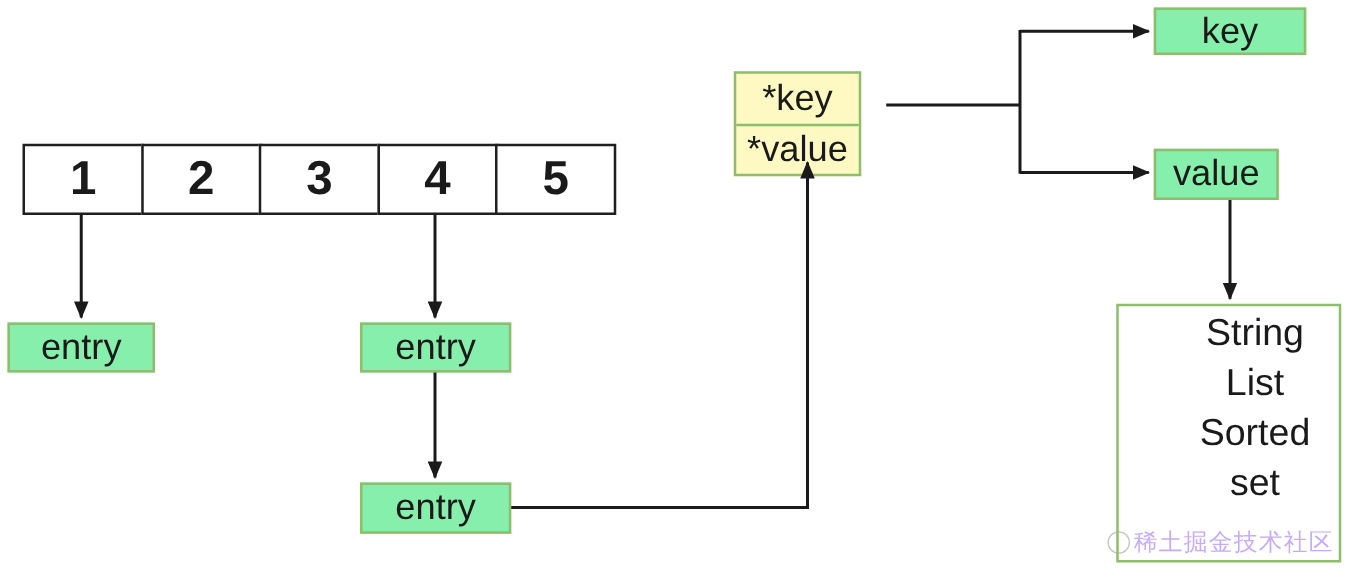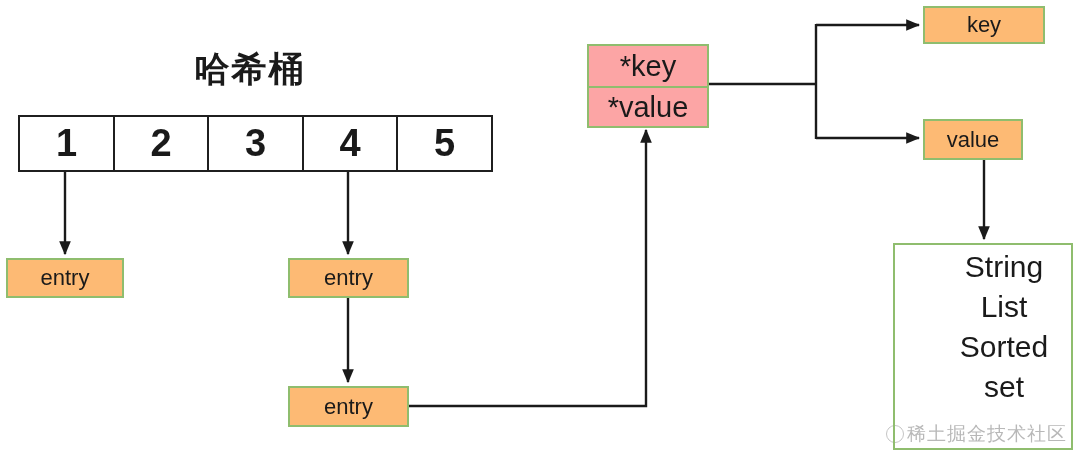--- a/index.html
+++ b/index.html
@@ -53,39 +53,39 @@
     justify-content: center;
     font-size: 38px;
     font-weight: 700;
     background: #ffffff;
   }
   .bucket-cell:first-child { margin-left: 0; }
   .green-box {
     position: absolute;
     box-sizing: border-box;
     border: 2.2px solid #8fbd6e;
-    background: #fdba74;
+    background: #86efac;
     display: flex;
     align-items: center;
     justify-content: center;
-    font-size: 22px;
+    font-size: 29px;
     z-index: 2;
     text-align: right;
   }
   .entry-1 { left: 6px;   top: 258px; width: 118px; height: 40px; }
   .entry-2 { left: 288px; top: 258px; width: 121px; height: 40px; }
   .entry-3 { left: 288px; top: 386px; width: 121px; height: 41px; }
   .pointer-box {
     position: absolute;
     left: 587px;
-    top: 44px;
-    width: 122px;
+    top: 57px;
+    width: 102px;
     box-sizing: border-box;
     border: 2.2px solid #8fbd6e;
-    background: #fca5a5;
+    background: #fef9c3;
     z-index: 2;
   }
   .pointer-row {
     box-sizing: border-box;
     height: 40px;
     display: flex;
     align-items: center;
     justify-content: center;
     font-size: 29px;
   }
@@ -113,41 +113,40 @@
     z-index: 2;
   }
   .watermark {
     position: absolute;
     left: 886px;
     top: 421px;
     z-index: 1;
     display: flex;
     align-items: center;
     gap: 3px;
-    color: #737373;
+    color: #8b5cf6;
     opacity: 0.5;
     font-size: 19px;
     white-space: nowrap;
     letter-spacing: 1px;
   }
   .wm-logo {
     box-sizing: border-box;
     width: 18px;
     height: 18px;
     border: 1.5px solid #8a8a8a;
     border-radius: 50%;
     flex: 0 0 auto;
   }
 </style>
 </head>
 <body>
 
 <div class="canvas">
 
-  <div class="title">哈希桶</div>
 
   <div class="bucket-array">
     <div class="bucket-cell">1</div>
     <div class="bucket-cell">2</div>
     <div class="bucket-cell">3</div>
     <div class="bucket-cell">4</div>
     <div class="bucket-cell">5</div>
   </div>
 
   <div class="green-box entry-1">entry</div>

